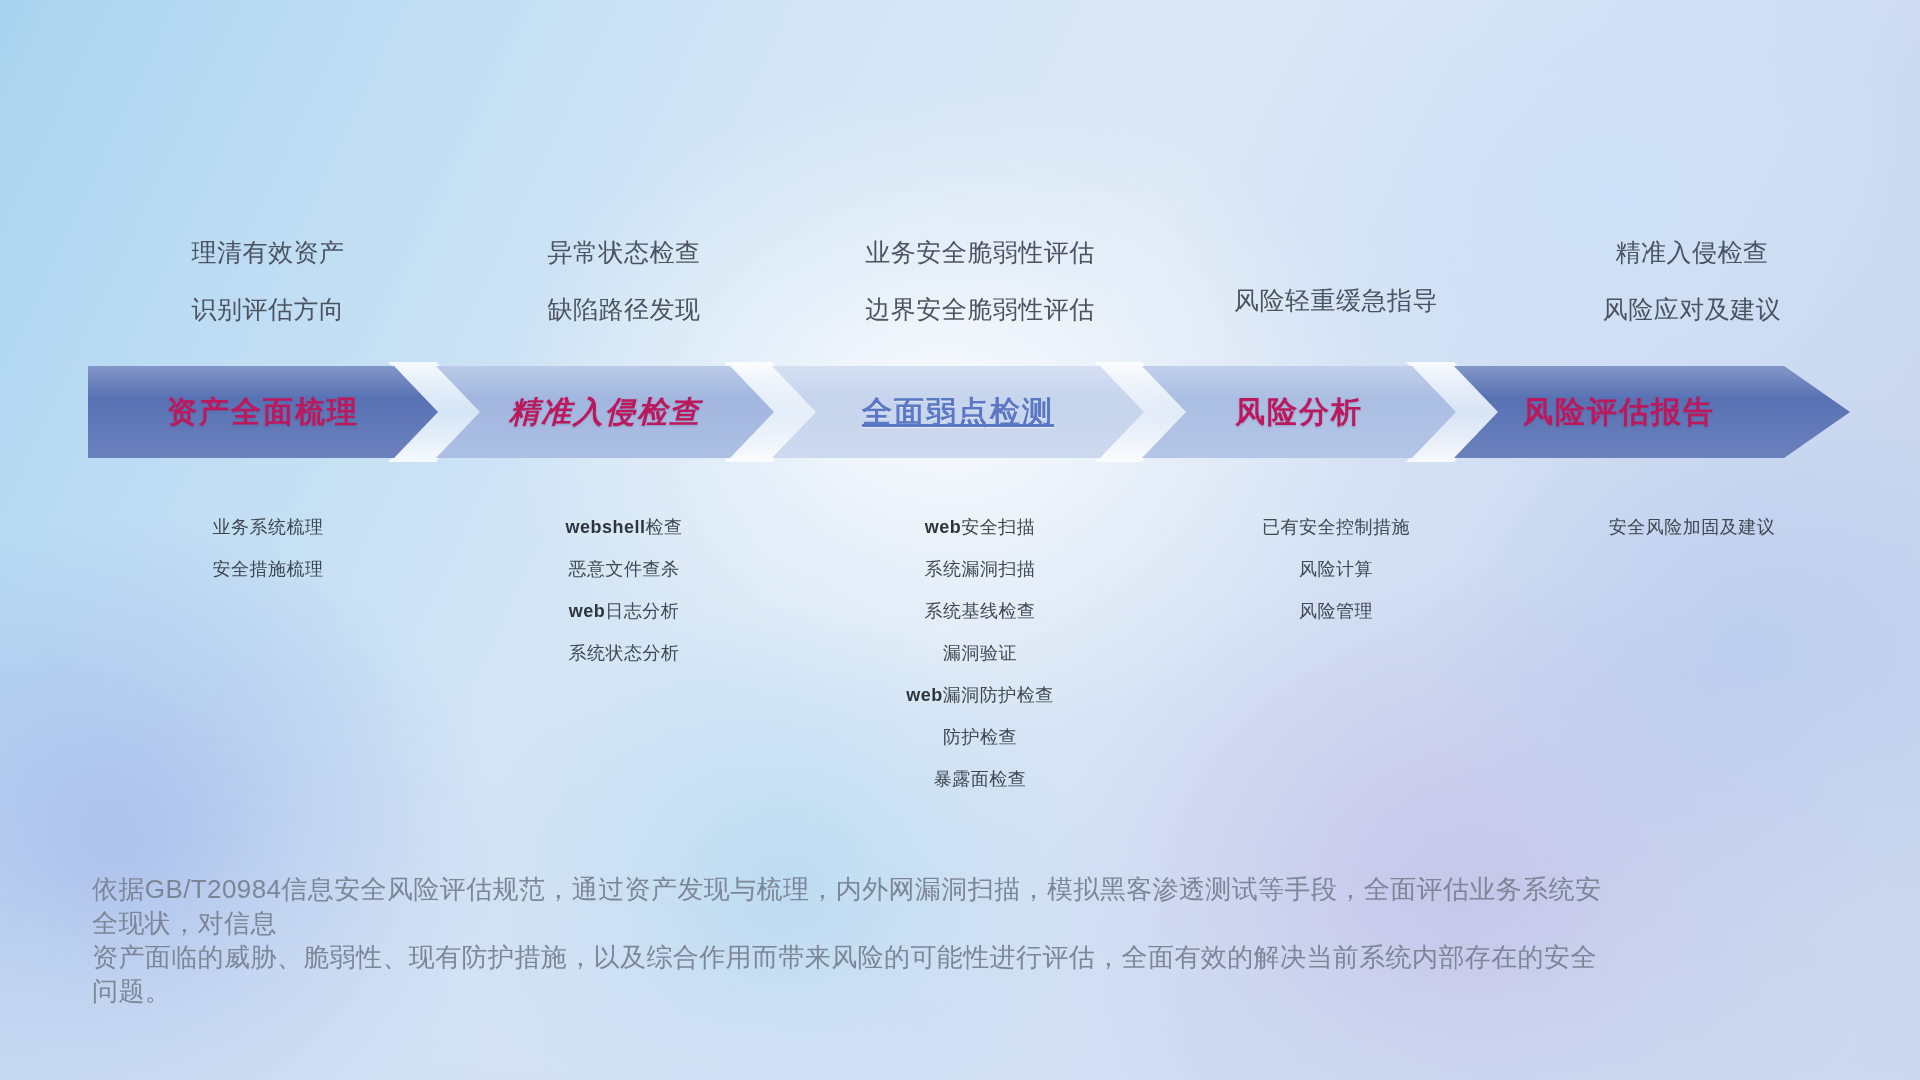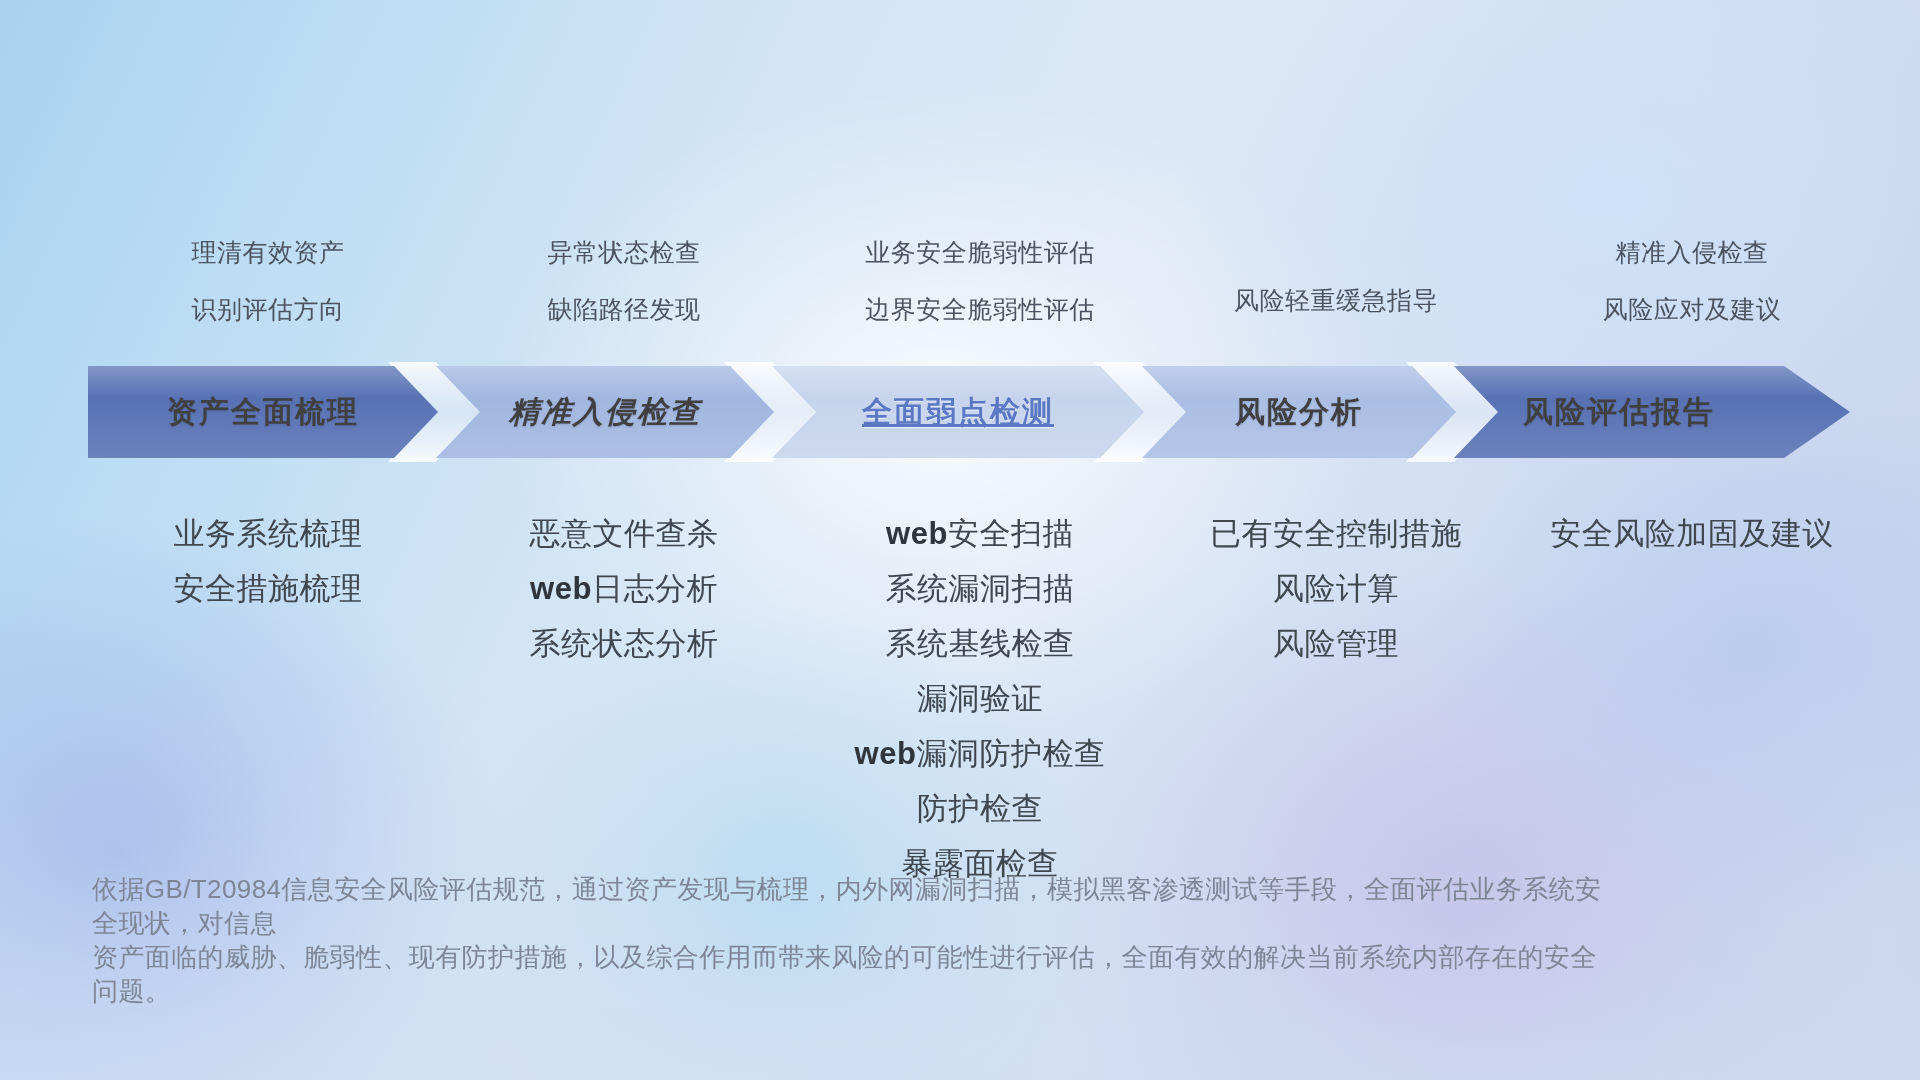--- a/index.html
+++ b/index.html
@@ -69,21 +69,21 @@
     margin-bottom:32px;
     letter-spacing:.5px;
   }
   #top-notes .note:last-child { margin-bottom:0; }
   #top-notes .col { display:flex; flex-direction:column; justify-content:flex-start; }
   #top-notes .col.mid-anchor { justify-content:center; padding-top:38px; }
 
   
   #bottom-notes { top:518px; }
   #bottom-notes .note {
-    font-size:31px;
+    font-size:18px;
     color:#3f4751;
     line-height:1;
     margin-bottom:24px;
     letter-spacing:.5px;
   }
   #bottom-notes .note b { font-weight:700; color:#2f353d; }
 
   
   #banner {
     position:absolute;
@@ -94,21 +94,21 @@
   }
   #banner svg { display:block; width:100%; height:100%; overflow:visible; }
   .stage-label {
     position:absolute;
     top:0; height:92px;
     display:flex; align-items:center; justify-content:center;
     font-size:30px; font-weight:700; letter-spacing:2px;
     pointer-events:none;
     white-space:nowrap;
   }
-  .stage-label.light { color:#404040; text-shadow:0 1px 2px rgba(60,80,130,.28); }
+  .stage-label.light { color:#be185d; text-shadow:0 1px 2px rgba(60,80,130,.28); }
   .stage-label.dark  { color:#5b78c4; text-shadow:0 1px 1px rgba(255,255,255,.6); }
 
   
   #footer {
     position:absolute;
     left:92px;
     top:872px;
     width:1520px;
     font-size:26px;
     line-height:34px;
@@ -210,20 +210,21 @@
     <div class="stage-label light" style="left:1054px; width:314px;">风险分析</div>
     <div class="stage-label light" style="left:1366px; width:330px;">风险评估报告</div>
   </div>
 
   <div class="cols" id="bottom-notes">
     <div class="col">
       <div class="note"><b></b><span>业务系统梳理</span></div>
       <div class="note"><b></b><span>安全措施梳理</span></div>
     </div>
     <div class="col">
+      <div class="note"><b>webshell</b><span>检查</span></div>
       <div class="note"><b></b><span>恶意文件查杀</span></div>
       <div class="note"><b>web</b><span>日志分析</span></div>
       <div class="note"><b></b><span>系统状态分析</span></div>
     </div>
     <div class="col">
       <div class="note"><b>web</b><span>安全扫描</span></div>
       <div class="note"><b></b><span>系统漏洞扫描</span></div>
       <div class="note"><b></b><span>系统基线检查</span></div>
       <div class="note"><b></b><span>漏洞验证</span></div>
       <div class="note"><b>web</b><span>漏洞防护检查</span></div>

